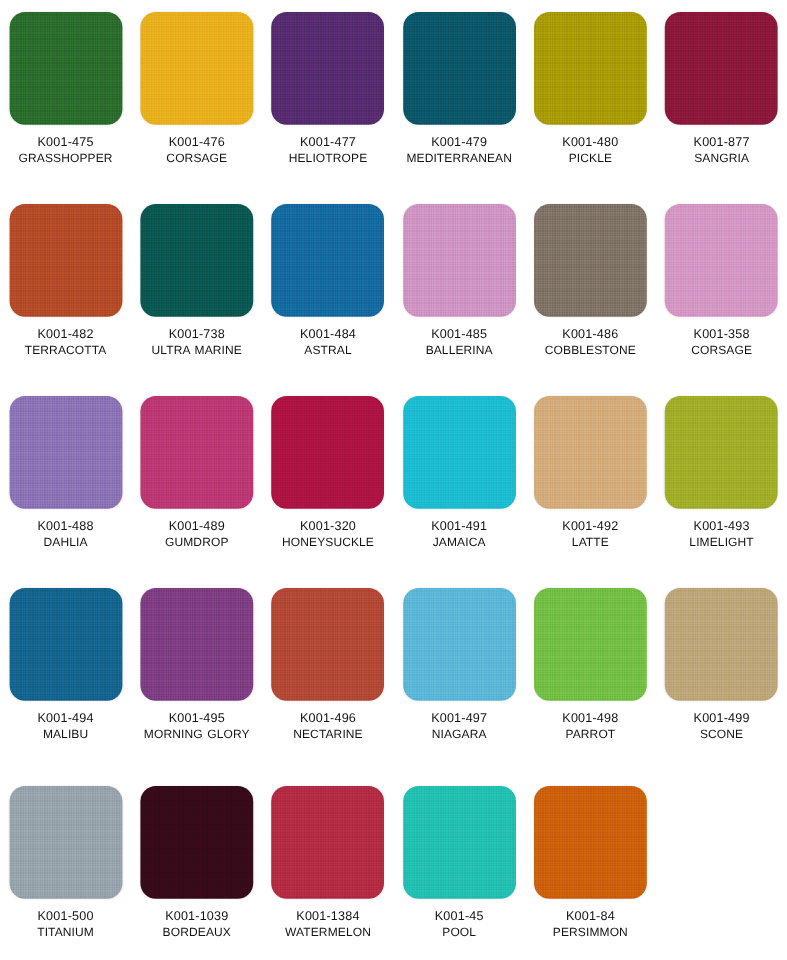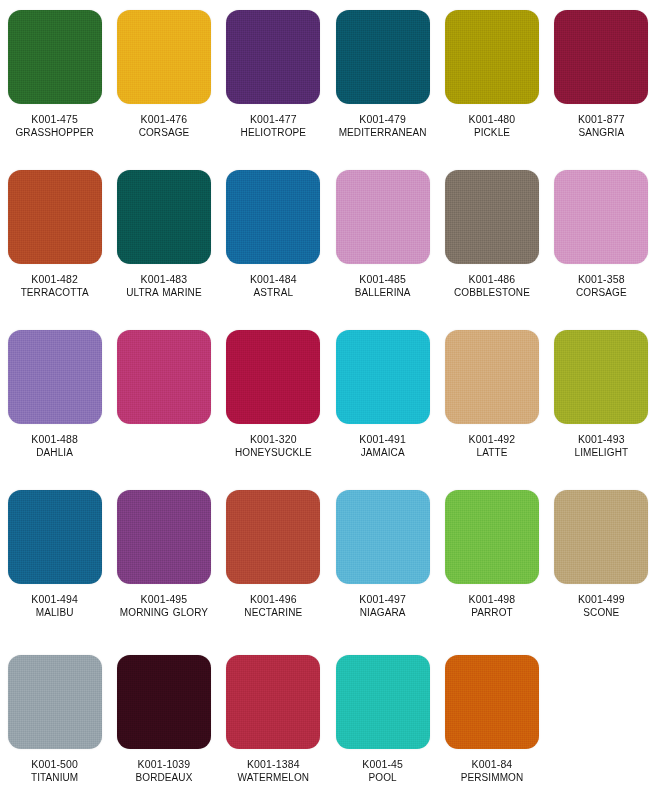--- a/index.html
+++ b/index.html
@@ -134,21 +134,21 @@
     <div class="swatch-cell">
       <div class="swatch-chip" style="background: rgb(179, 74, 39);"></div>
       <div class="swatch-caption">
         <span class="swatch-code">K001-482</span>
         <span class="swatch-name">TERRACOTTA</span>
       </div>
     </div>
     <div class="swatch-cell">
       <div class="swatch-chip" style="background: rgb(10, 86, 80);"></div>
       <div class="swatch-caption">
-        <span class="swatch-code">K001-483</span>
+        <span class="swatch-code">K001-738</span>
         <span class="swatch-name">ULTRA MARINE</span>
       </div>
     </div>
     <div class="swatch-cell">
       <div class="swatch-chip" style="background: rgb(20, 105, 158);"></div>
       <div class="swatch-caption">
         <span class="swatch-code">K001-484</span>
         <span class="swatch-name">ASTRAL</span>
       </div>
     </div>
@@ -175,20 +175,24 @@
     </div>
     <div class="swatch-cell">
       <div class="swatch-chip" style="background: rgb(138, 114, 182);"></div>
       <div class="swatch-caption">
         <span class="swatch-code">K001-488</span>
         <span class="swatch-name">DAHLIA</span>
       </div>
     </div>
     <div class="swatch-cell">
       <div class="swatch-chip" style="background: rgb(187, 55, 114);"></div>
+      <div class="swatch-caption">
+        <span class="swatch-code">K001-489</span>
+        <span class="swatch-name">GUMDROP</span>
+      </div>
     </div>
     <div class="swatch-cell">
       <div class="swatch-chip" style="background: rgb(173, 19, 66);"></div>
       <div class="swatch-caption">
         <span class="swatch-code">K001-320</span>
         <span class="swatch-name">HONEYSUCKLE</span>
       </div>
     </div>
     <div class="swatch-cell">
       <div class="swatch-chip" style="background: rgb(28, 187, 208);"></div>

